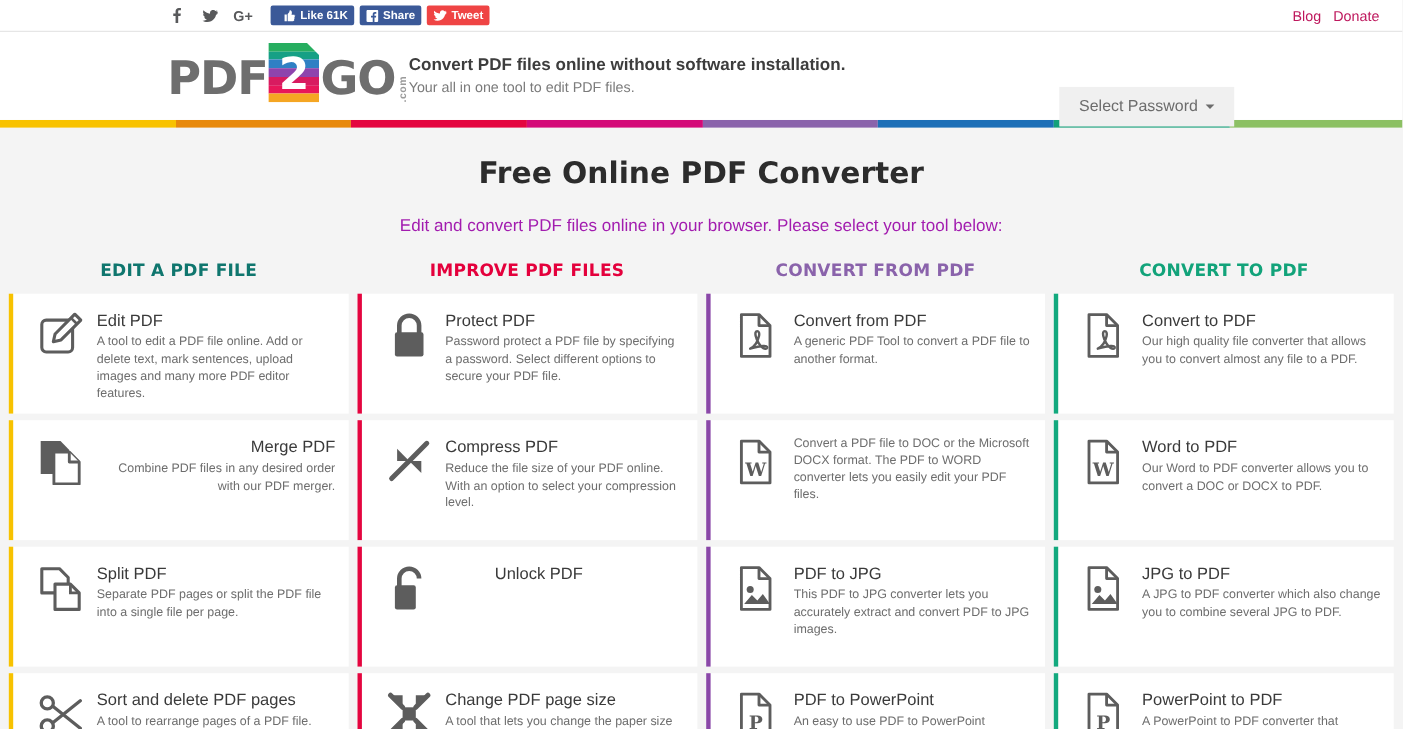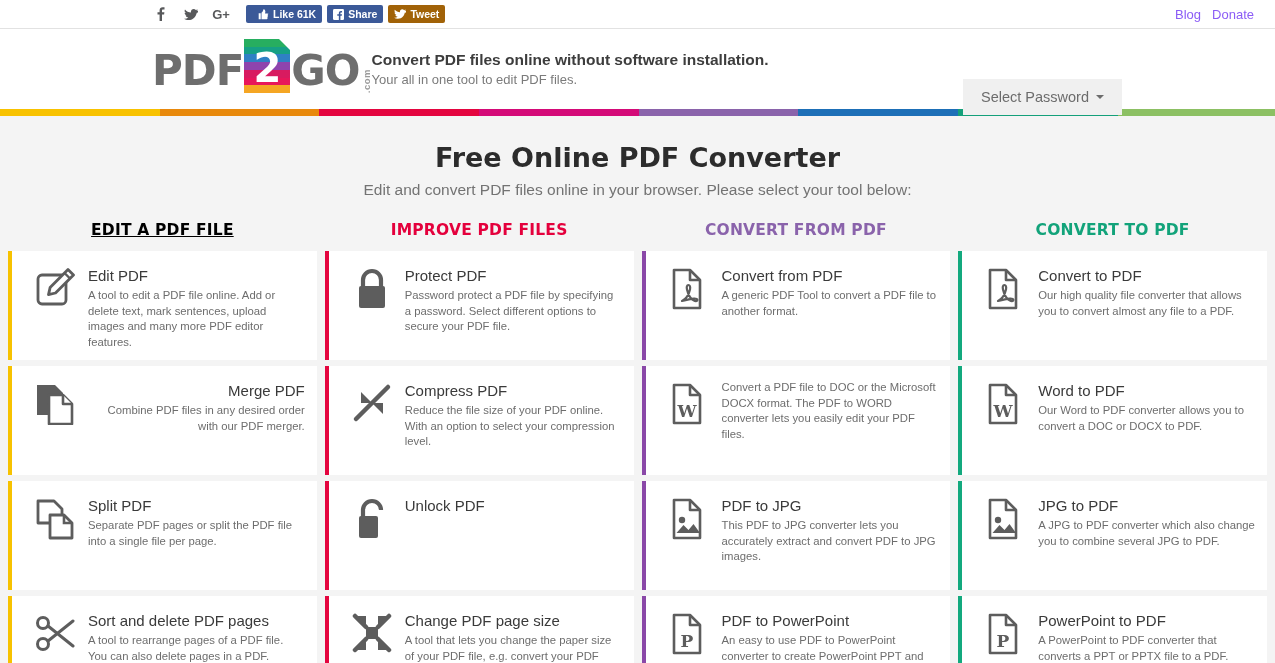--- a/index.html
+++ b/index.html
@@ -26,29 +26,29 @@
   }
   .sicon svg { vertical-align: middle; }
   .sbtn {
     height: 18px; display: inline-flex; align-items: center;
     gap: 4px; color: #fff; font-size: 10.5px; font-weight: bold;
     padding: 0 6px; border-radius: 2px; cursor: pointer;
     margin-left: 5px; line-height: 1; white-space: nowrap;
   }
   .sbtn.like  { background: #3b5998; margin-left: 10px; padding-left: 12px; }
   .sbtn.share { background: #3b5998; }
-  .sbtn.tweet { background: #a16207; justify-content: flex-end; }
+  .sbtn.tweet { background: #ef4444; justify-content: flex-end; }
   .sbtn svg { flex: 0 0 auto; }
 
   .social-right {
     position: absolute; right: 21px; top: 0; height: 29px;
     display: flex; align-items: center; gap: 11px;
   }
   .social-right a {
-    color: #8b5cf6; font-size: 13px; text-decoration: none; cursor: pointer;
+    color: #be185d; font-size: 13px; text-decoration: none; cursor: pointer;
   }
 
   
   .header {
     height: 80px; background: #fff; position: relative;
     display: flex; align-items: center;
   }
   .logo-wrap {
     margin-left: 152px; display: flex; align-items: center;
   }
@@ -106,21 +106,21 @@
   .rainbow { display: flex; height: 7px; width: 100%; }
   .rainbow > div { height: 100%; }
 
   
   .hero { text-align: center; padding-top: 25px; }
   .hero h1 {
     font-family: "DejaVu Sans", sans-serif;
     font-size: 27px; font-weight: bold; color: #2c2c2c; line-height: 34px;
   }
   .hero p {
-    font-size: 15.5px; color: #737373; margin-top: 4px; line-height: 22px;
+    font-size: 15.5px; color: #a21caf; margin-top: 20px; line-height: 22px;
   }
 
   
   .cols {
     display: flex; margin-top: 20px; padding: 0 8px; gap: 8px;
   }
   .col { flex: 1 1 0; min-width: 0; }
   .col-head {
     font-family: "DejaVu Sans", sans-serif;
     font-size: 15.5px; font-weight: bold; text-align: center;
@@ -228,21 +228,21 @@
     <div style="background: rgb(140, 192, 99); width: 12.4%;"></div>
   </div>
 
 <div class="hero">
   <h1>Free Online PDF Converter</h1>
   <p>Edit and convert PDF files online in your browser. Please select your tool below:</p>
 </div>
 
 <div class="cols" id="cols">
     <div class="col">
-      <div class="col-head" style="color: #000000; text-decoration: underline;">EDIT A PDF FILE</div>
+      <div class="col-head" style="color: #0f766e;">EDIT A PDF FILE</div>
       <div class="card" style="border-left-color: rgb(247, 194, 0);">
         <div class="card-icon">
           <svg width="40" height="42" viewBox="0 0 40 42">
             <rect x="3" y="7" width="28" height="29" rx="4" fill="none" stroke="currentColor" stroke-width="2.8"></rect>
             <path d="M33 1.5l5.5 5.5-18 18-7 1.6 1.6-7z" fill="#fff" stroke="currentColor" stroke-width="2.8" stroke-linejoin="round"></path>
             <path d="M29.5 5l5.5 5.5" stroke="currentColor" stroke-width="2.4"></path>
           </svg>
         </div>
         <div class="card-body">
           <div class="card-title">Edit PDF</div>
@@ -309,21 +309,21 @@
             <path d="M20 20L36 4M20 20L4 36" stroke="currentColor" stroke-width="4.5" stroke-linecap="round"></path>
             <path d="M20 20h-11v-11z" fill="currentColor"></path>
             <path d="M20 20h11v11z" fill="currentColor"></path>
           </svg>
         </div>
         <div class="card-body">
           <div class="card-title">Compress PDF</div>
           <div class="card-desc">Reduce the file size of your PDF online. With an option to select your compression level.</div>
         </div>
       </div>
-      <div class="card" style="border-left-color: rgb(228, 5, 63);">
+      <div class="card" style="border-left-color: rgb(228, 5, 63); gap: 45px;">
         <div class="card-icon">
           <svg width="40" height="42" viewBox="0 0 40 42">
             <path d="M11 19v-7a9 9 0 0 1 18 0" fill="none" stroke="currentColor" stroke-width="4.2"></path>
             <rect x="7" y="18" width="19" height="22" rx="2" fill="currentColor"></rect>
           </svg>
         </div>
         <div class="card-body">
           <div class="card-title">Unlock PDF</div>
         </div>
       </div>

